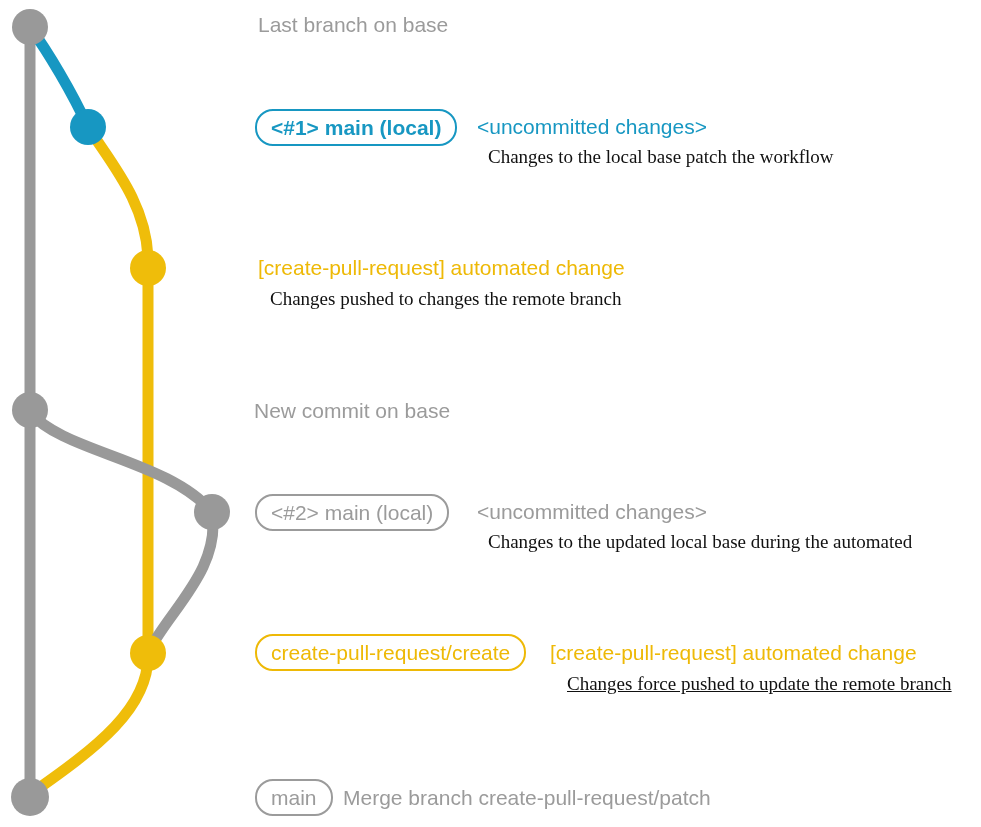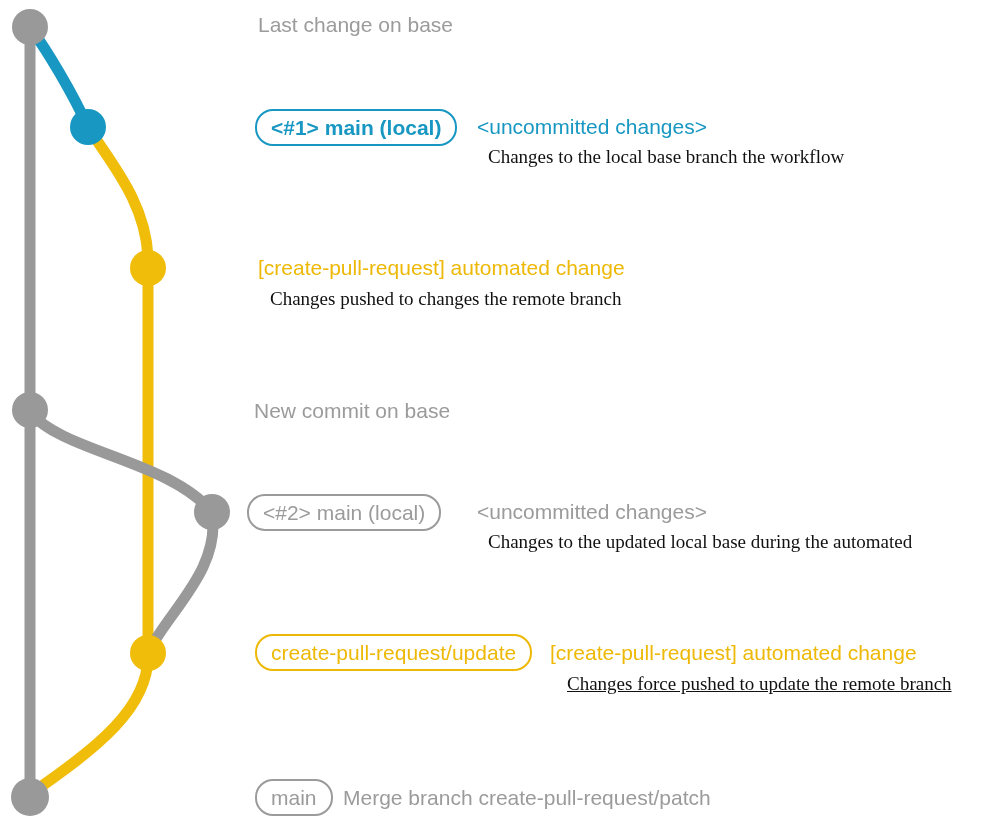--- a/index.html
+++ b/index.html
@@ -49,35 +49,35 @@
 
     <circle cx="30" cy="27" r="18" fill="#999999"></circle>
     <circle cx="88" cy="127" r="18" fill="#1797c2"></circle>
     <circle cx="148" cy="268" r="18" fill="#efbd0a"></circle>
     <circle cx="30" cy="410" r="18" fill="#999999"></circle>
     <circle cx="212" cy="512" r="18" fill="#999999"></circle>
     <circle cx="148" cy="653" r="18" fill="#efbd0a"></circle>
     <circle cx="30" cy="797" r="19" fill="#999999"></circle>
   </svg>
 
-  <div class="abs heading gray-t" style="left:258px;top:13px;">Last change on base</div>
+  <div class="abs heading gray-t" style="left:258px;top:13px;">Last branch on base</div>
 
   <div class="abs badge blue-t" style="left:255px;top:109px;font-weight:bold;">&lt;#1&gt; main (local)</div>
   <div class="abs heading blue-t" style="left:477px;top:115px;">&lt;uncommitted changes&gt;</div>
-  <div class="abs desc" style="left:488px;top:146px;">Changes to the local base branch the workflow</div>
+  <div class="abs desc" style="left:488px;top:146px;">Changes to the local base patch the workflow</div>
 
   <div class="abs heading yellow-t" style="left:258px;top:256px;">[create-pull-request] automated change</div>
   <div class="abs desc" style="left:270px;top:288px;">Changes pushed to changes the remote branch</div>
 
   <div class="abs heading gray-t" style="left:254px;top:399px;">New commit on base</div>
 
-  <div class="abs badge gray-t" style="left:247px;top:494px;">&lt;#2&gt; main (local)</div>
+  <div class="abs badge gray-t" style="left:255px;top:494px;">&lt;#2&gt; main (local)</div>
   <div class="abs heading gray-t" style="left:477px;top:500px;">&lt;uncommitted changes&gt;</div>
   <div class="abs desc" style="left:488px;top:531px;">Changes to the updated local base during the automated</div>
 
-  <div class="abs badge yellow-t" style="left:255px;top:634px;">create-pull-request/update</div>
+  <div class="abs badge yellow-t" style="left:255px;top:634px;">create-pull-request/create</div>
   <div class="abs heading yellow-t" style="left:550px;top:641px;">[create-pull-request] automated change</div>
   <div class="abs desc" style="left:567px;top:673px;text-decoration:underline;">Changes force pushed to update the remote branch</div>
 
   <div class="abs badge gray-t" style="left:255px;top:779px;">main</div>
   <div class="abs heading gray-t" style="left:343px;top:786px;">Merge branch create-pull-request/patch</div>
 
 </div>
 
 </body></html>

